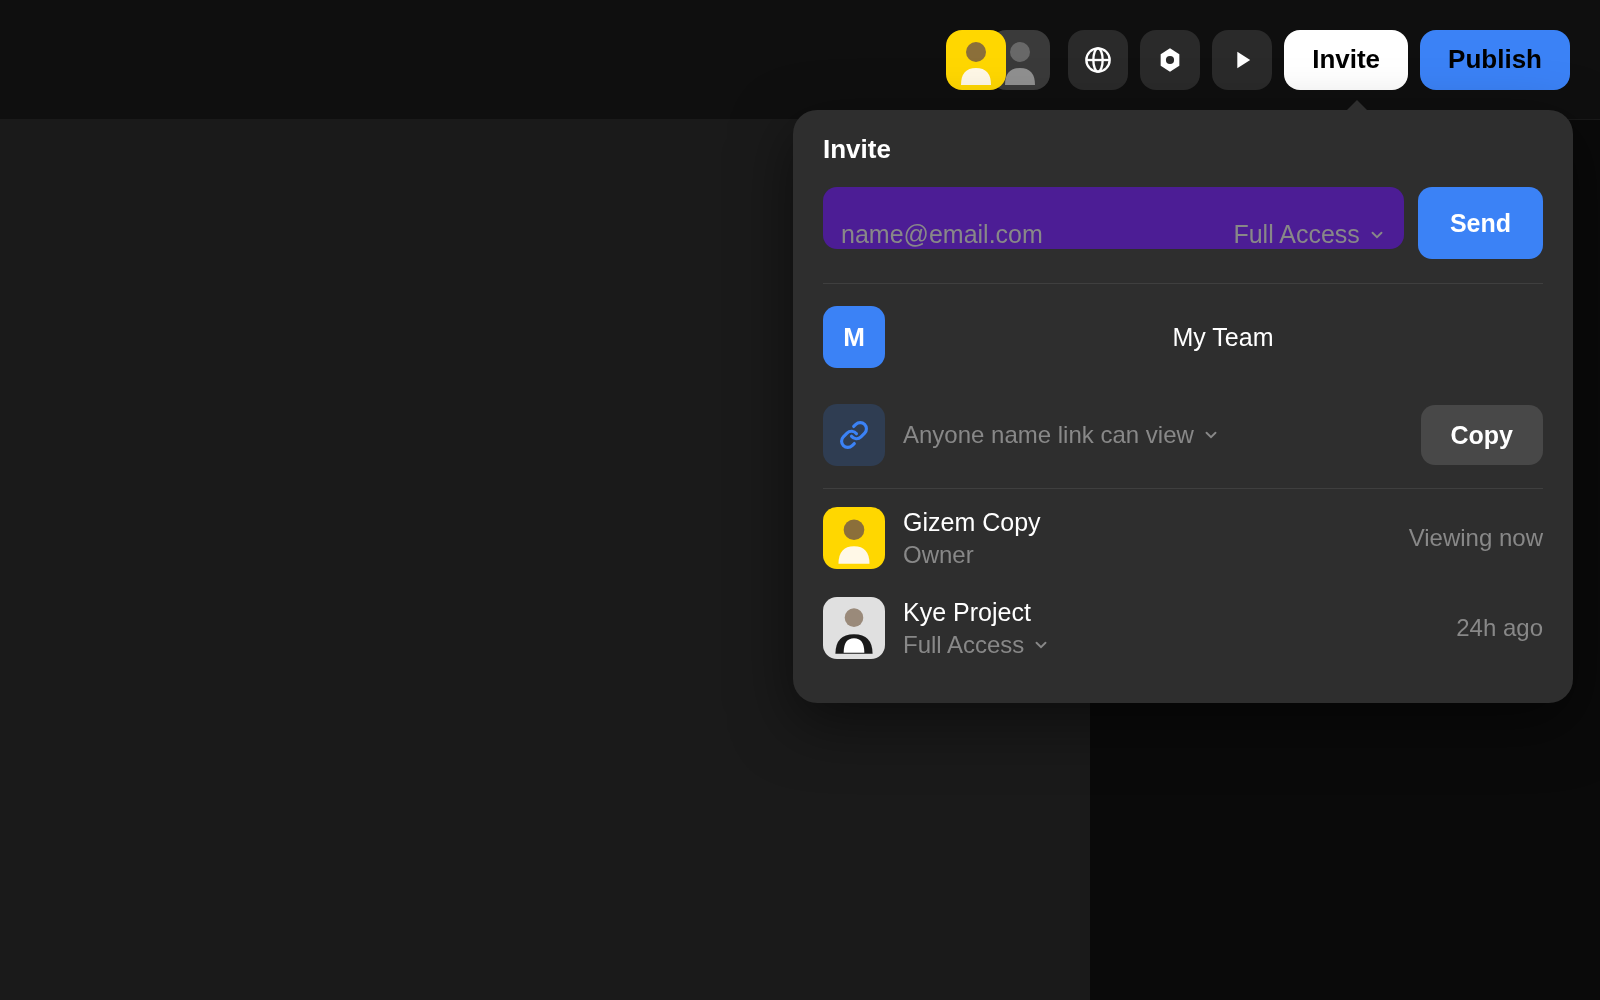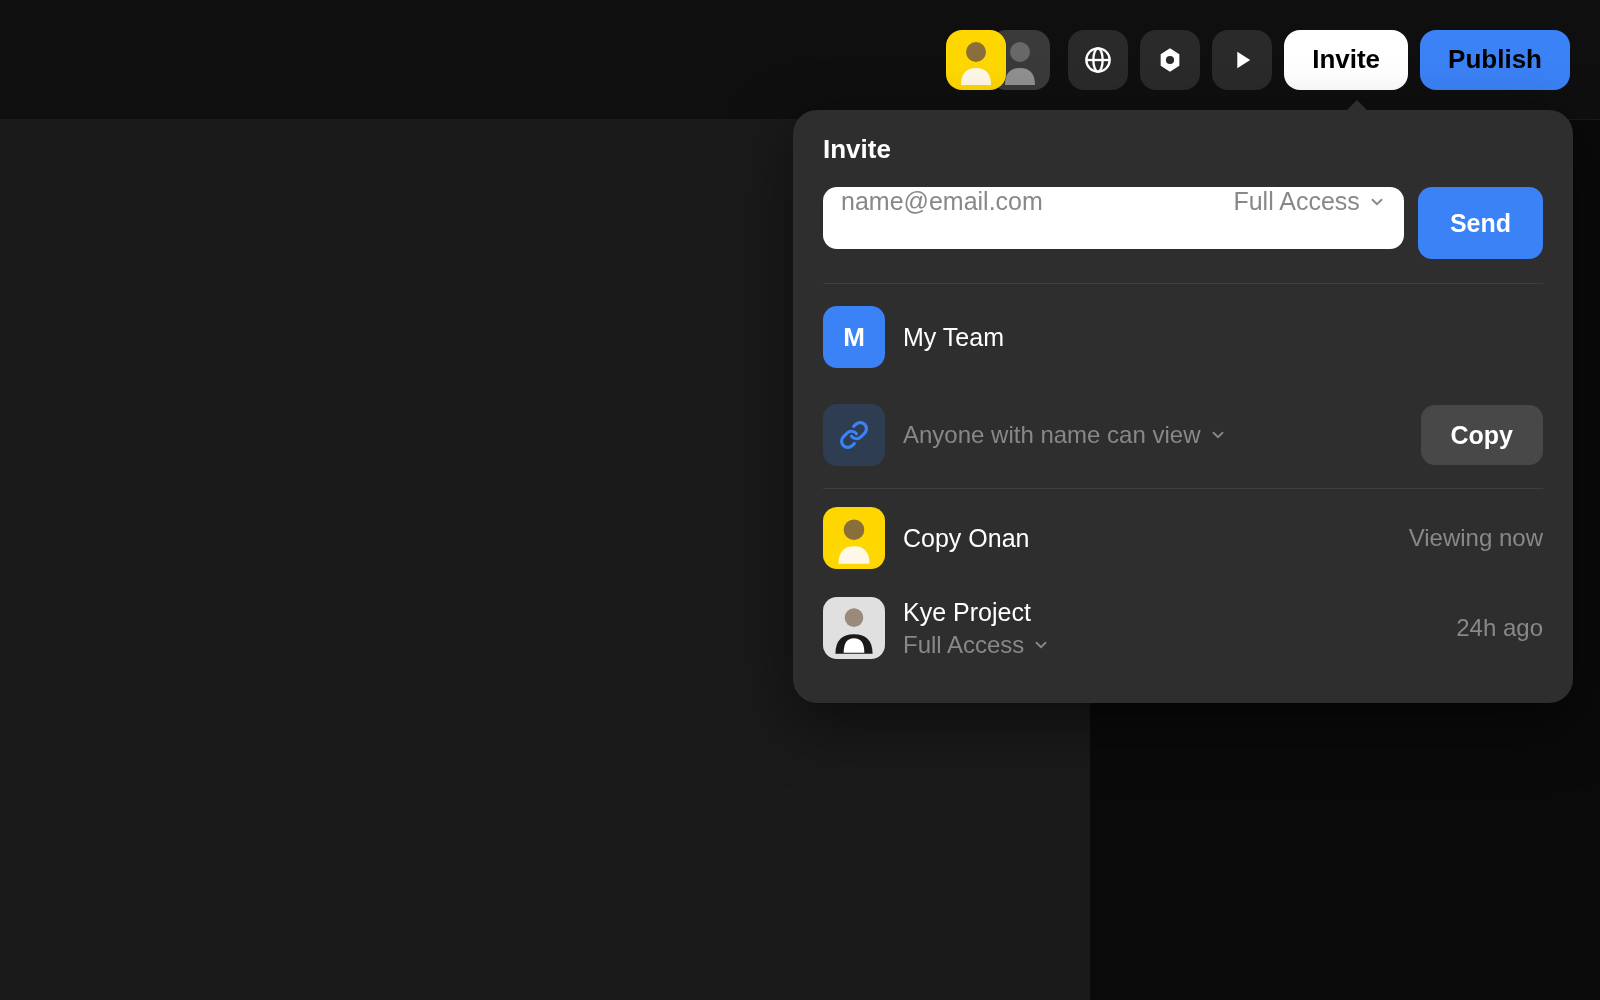--- a/index.html
+++ b/index.html
@@ -150,25 +150,25 @@
     }
     
     .email-row {
       display: flex;
       gap: 14px;
       margin-bottom: 24px;
     }
     
     .email-input-wrap {
       flex: 1;
-      background: #ffffff;
+      background: #4c1d95;
       border-radius: 14px;
       height: 62px;
       display: flex;
-      align-items: flex-start;
+      align-items: flex-end;
       padding: 0 18px;
     }
     
     .email-input {
       flex: 1;
       background: transparent;
       border: none;
       outline: none;
       font-size: 25px;
       color: #888;
@@ -236,20 +236,21 @@
     .link-icon-bg svg {
       width: 30px;
       height: 30px;
     }
     
     .access-info {
       flex: 1;
       display: flex;
       flex-direction: column;
       gap: 4px;
+      text-align: center;
     }
     
     .access-name {
       font-size: 25px;
       font-weight: 500;
       color: white;
     }
     
     .access-desc {
       font-size: 24px;
@@ -403,40 +404,43 @@
 
   <div class="access-item">
     <div class="access-icon link-icon-bg">
       <svg viewBox="0 0 24 24">
           <path d="M10 13a5 5 0 0 0 7.54.54l3-3a5 5 0 0 0-7.07-7.07l-1.72 1.71" fill="none" stroke="#3B82F6" stroke-width="2.5" stroke-linecap="round"></path>
           <path d="M14 11a5 5 0 0 0-7.54-.54l-3 3a5 5 0 0 0 7.07 7.07l1.71-1.71" fill="none" stroke="#3B82F6" stroke-width="2.5" stroke-linecap="round"></path>
         </svg>
     </div>
     <div class="access-info">
       <div class="access-desc">
-        <span>Anyone with name can view</span>
+        <span>Anyone name link can view</span>
         <svg class="chevron-icon" viewBox="0 0 24 24">
             <path d="M6 9 L12 15 L18 9" fill="none" stroke="#888" stroke-width="2.5" stroke-linecap="round"></path>
           </svg>
       </div>
     </div>
     <button class="copy-btn">Copy</button>
   </div>
 
   <div class="divider"></div>
 
   <div class="member-item">
     <div class="member-avatar member-avatar-1">
       <svg viewBox="0 0 60 60">
           <circle cx="30" cy="22" r="10" fill="#8B6F3A"></circle>
           <path d="M15 55 Q15 38 30 38 Q45 38 45 55 Z" fill="#FFF8E7"></path>
         </svg>
     </div>
     <div class="member-info">
-      <div class="member-name">Copy Onan</div>
+      <div class="member-name">Gizem Copy</div>
+      <div class="member-role">
+        <span>Owner</span>
+      </div>
     </div>
     <div class="member-status">Viewing now</div>
   </div>
 
   <div class="member-item">
     <div class="member-avatar member-avatar-2">
       <svg viewBox="0 0 60 60">
           <circle cx="30" cy="20" r="9" fill="#9a8a7a"></circle>
           <path d="M12 55 Q12 36 30 36 Q48 36 48 55 Z" fill="#1a1a1a"></path>
           <path d="M20 54 Q20 40 30 40 Q40 40 40 54 Z" fill="#ffffff"></path>

